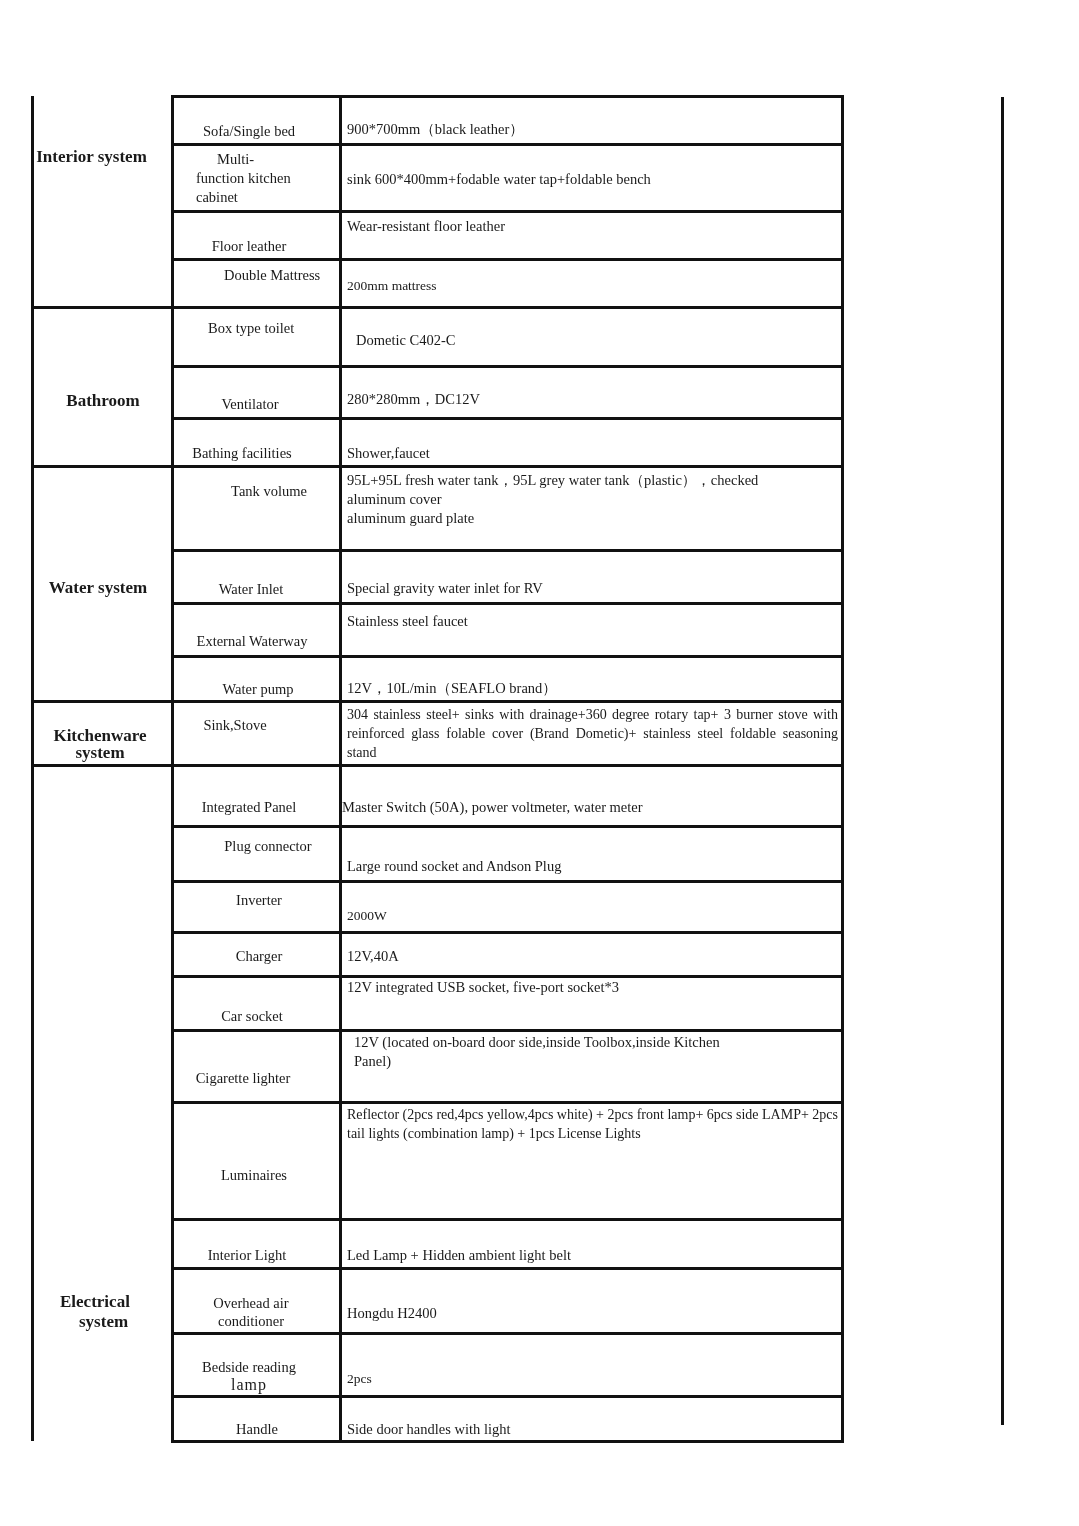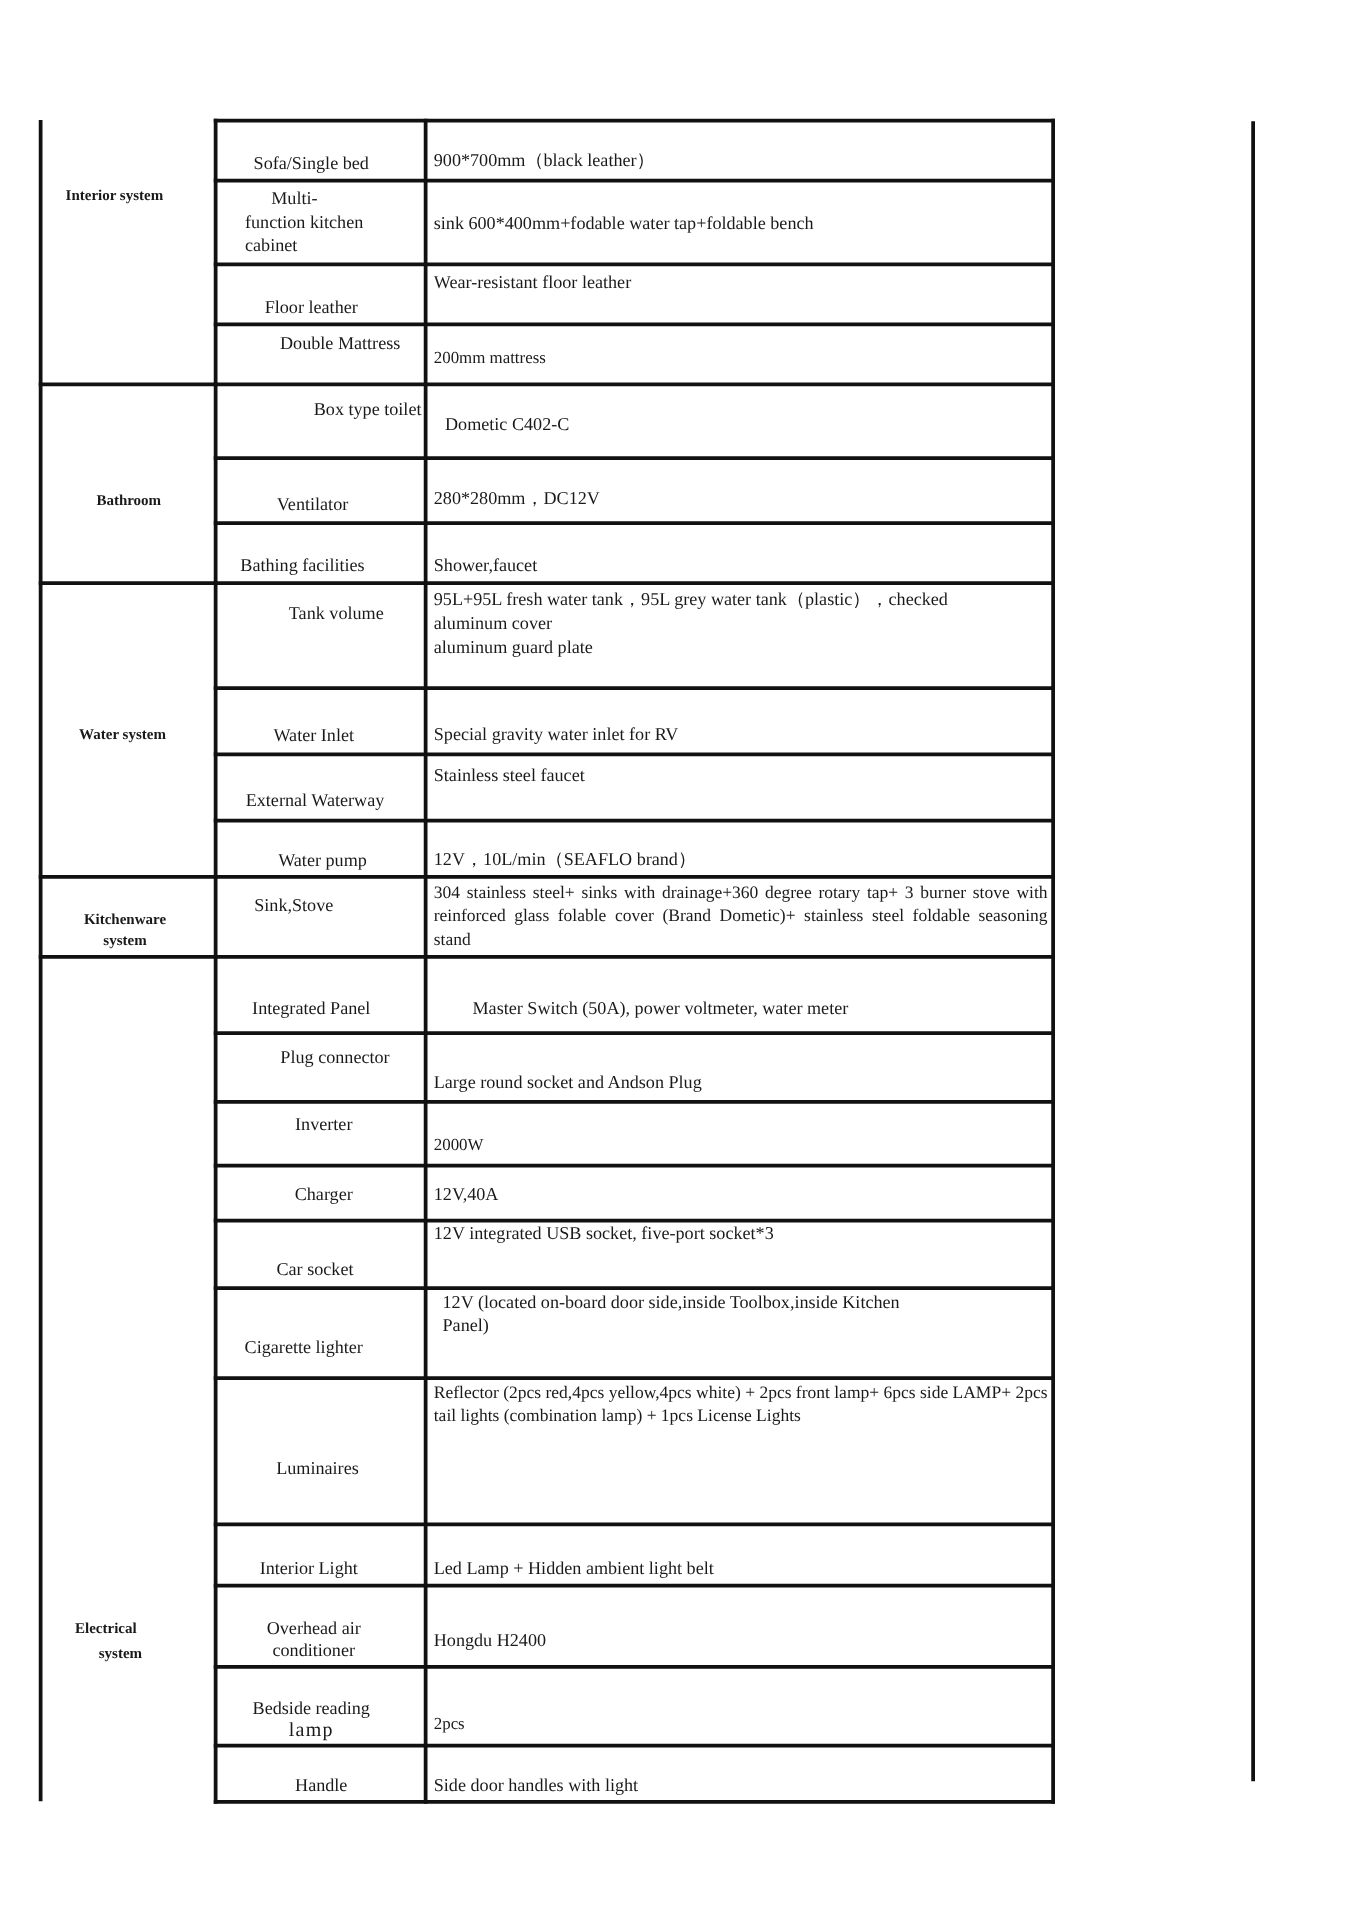--- a/index.html
+++ b/index.html
@@ -1,21 +1,21 @@
 <!DOCTYPE html>
 <html><head>
 <meta charset="utf-8">
 <style>
   html, body { margin: 0; padding: 0; background: #ffffff; }
   body { width: 1079px; height: 1526px; position: relative; overflow: hidden;
          font-family: "Liberation Serif", "DejaVu Serif", serif; color: #1a1a1a; }
   .vline { position: absolute; background: #111; }
   .hline { position: absolute; background: #111; }
   .cell { position: absolute; box-sizing: border-box; font-size: 14.5px; line-height: 19px; }
-  .cat { font-weight: bold; text-align: center; font-size: 12px; }
+  .cat { font-weight: bold; text-align: center; font-size: 17px; }
   .item { text-align: center; }
   .spec { text-align: left; padding-left: 5px; padding-right: 3px; }
   .spec.justify { text-align: justify; }
   .line { display: block; }
   .small { font-size: 16px; letter-spacing: 1px; }
 </style>
 </head>
 <body>
 
 <div class="vline" style="left:31px; top:96px; width:3px; height:1345px;"></div>
@@ -84,21 +84,21 @@
   <span class="line">cabinet</span>
 </div>
 <div class="cell spec" style="left:342px; top:170px; width:499px;">sink 600*400mm+fodable water tap+foldable bench</div>
 
 <div class="cell item" style="left:174px; top:237px; width:150px;">Floor leather</div>
 <div class="cell spec" style="left:342px; top:217px; width:499px;">Wear-resistant floor leather</div>
 
 <div class="cell item" style="left:224px; top:266px; width:118px; text-align:left;">Double Mattress</div>
 <div class="cell spec" style="left:342px; top:276px; width:499px; font-size:13.5px;">200mm mattress</div>
 
-<div class="cell item" style="left:174px; top:319px; width:186px; text-align:left; padding-left:34px;margin-left:43px;">Box type toilet</div>
+<div class="cell item" style="left:174px; top:319px; width:186px; text-align:left; padding-left:34px;">Box type toilet</div>
 <div class="cell spec" style="left:340px; top:331px; width:499px; padding-left:16px;">Dometic C402-C</div>
 
 <div class="cell item" style="left:174px; top:395px; width:152px;">Ventilator</div>
 <div class="cell spec" style="left:342px; top:390px; width:567px;">280*280mm，DC12V</div>
 
 <div class="cell item" style="left:174px; top:444px; width:136px;">Bathing facilities</div>
 <div class="cell spec" style="left:342px; top:444px; width:499px;">Shower,faucet</div>
 
 <div class="cell item" style="left:174px; top:482px; width:190px;">Tank volume</div>
 <div class="cell spec" style="left:342px; top:471px; width:499px;">
@@ -113,21 +113,21 @@
 <div class="cell item" style="left:174px; top:632px; width:156px;">External Waterway</div>
 <div class="cell spec" style="left:342px; top:612px; width:499px;">Stainless steel faucet</div>
 
 <div class="cell item" style="left:174px; top:680px; width:168px;">Water pump</div>
 <div class="cell spec" style="left:342px; top:679px; width:499px;">12V，10L/min（SEAFLO brand）</div>
 
 <div class="cell item" style="left:174px; top:716px; width:122px;">Sink,Stove</div>
 <div class="cell spec justify" style="left:342px; top:705px; width:499px; font-size:14px;">304 stainless steel+ sinks with drainage+360 degree rotary tap+ 3 burner stove with reinforced glass folable cover (Brand Dometic)+ stainless steel foldable seasoning stand</div>
 
 <div class="cell item" style="left:174px; top:798px; width:150px;">Integrated Panel</div>
-<div class="cell spec" style="left:340px; top:798px; width:400px; padding-left:2px;margin-left:36px;">Master Switch (50A), power voltmeter, water meter</div>
+<div class="cell spec" style="left:340px; top:798px; width:400px; padding-left:2px;">Master Switch (50A), power voltmeter, water meter</div>
 
 <div class="cell item" style="left:174px; top:837px; width:188px;">Plug connector</div>
 <div class="cell spec" style="left:342px; top:857px; width:499px;">Large round socket and Andson Plug</div>
 
 <div class="cell item" style="left:174px; top:891px; width:170px;">Inverter</div>
 <div class="cell spec" style="left:342px; top:906px; width:499px; font-size:13.5px;">2000W</div>
 
 <div class="cell item" style="left:174px; top:947px; width:170px;">Charger</div>
 <div class="cell spec" style="left:342px; top:947px; width:499px;">12V,40A</div>
 

